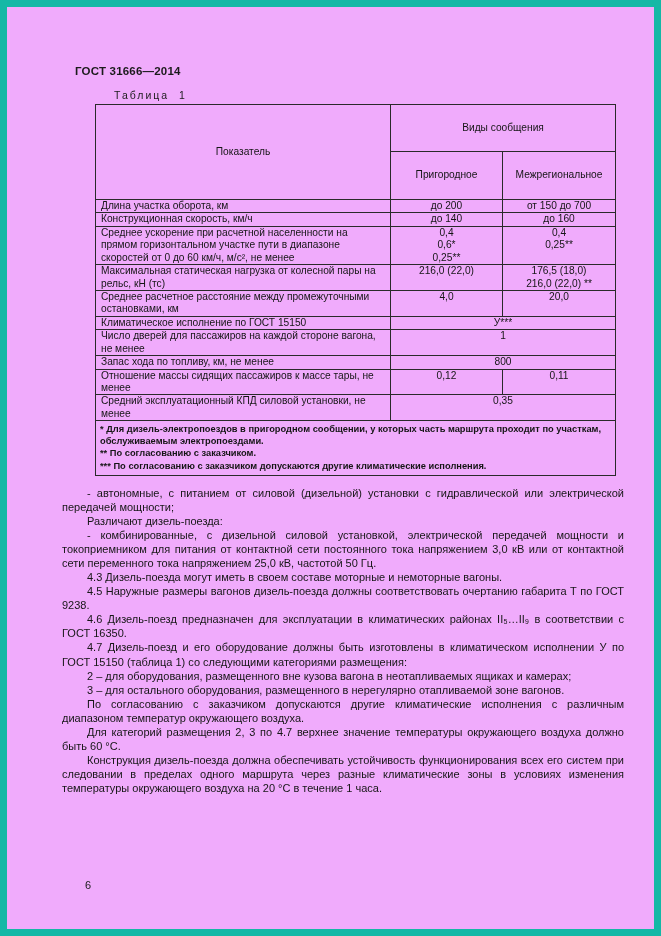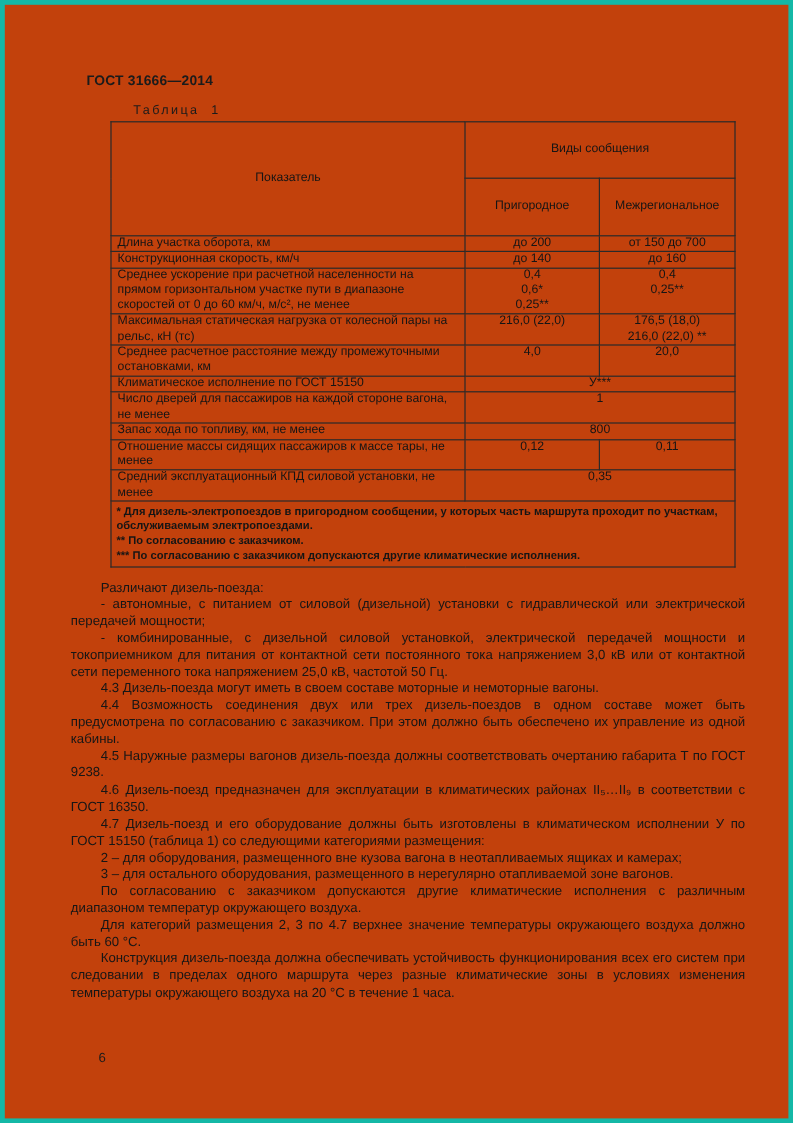--- a/index.html
+++ b/index.html
@@ -2,25 +2,25 @@
 <html lang="ru"><head>
 <meta charset="utf-8">
 <style>
   * { margin: 0; padding: 0; box-sizing: border-box; }
   html, body { background: #ffffff; }
   .page {
     position: relative;
     width: 661px;
     height: 936px;
     margin: 0 auto;
-    background: #c2410c;
+    background: #f0abfc;
     font-family: "Liberation Sans", "DejaVu Sans", sans-serif;
     color: #1b1b1b;
     overflow: hidden;
-    border: 4px solid #14b8a6;
+    border: 7px solid #14b8a6;
   }
   .doc-header {
     position: absolute;
     top: 58px;
     left: 68px;
     font-size: 11.5px;
     font-weight: bold;
     letter-spacing: 0.2px;
   }
   .content {
@@ -172,25 +172,24 @@
           <td colspan="3">
             <div>* Для дизель-электропоездов в пригородном сообщении, у которых часть маршрута проходит по участкам, обслуживаемым электропоездами.</div>
             <div>** По согласованию с заказчиком.</div>
             <div>*** По согласованию с заказчиком допускаются другие климатические исполнения.</div>
           </td>
         </tr>
       </tbody>
     </table>
 
     <div class="body-text">
+      <p>- автономные, с питанием от силовой (дизельной) установки с гидравлической или электрической передачей мощности;</p>
       <p>Различают дизель-поезда:</p>
-      <p>- автономные, с питанием от силовой (дизельной) установки с гидравлической или электрической передачей мощности;</p>
       <p>- комбинированные, с дизельной силовой установкой, электрической передачей мощности и токоприемником для питания от контактной сети постоянного тока напряжением 3,0 кВ или от контактной сети переменного тока напряжением 25,0 кВ, частотой 50 Гц.</p>
       <p>4.3 Дизель-поезда могут иметь в своем составе моторные и немоторные вагоны.</p>
-      <p>4.4 Возможность соединения двух или трех дизель-поездов в одном составе может быть предусмотрена по согласованию с заказчиком. При этом должно быть обеспечено их управление из одной кабины.</p>
       <p>4.5 Наружные размеры вагонов дизель-поезда должны соответствовать очертанию габарита Т по ГОСТ 9238.</p>
       <p>4.6 Дизель-поезд предназначен для эксплуатации в климатических районах II₅…II₉ в соответствии с ГОСТ 16350.</p>
       <p>4.7 Дизель-поезд и его оборудование должны быть изготовлены в климатическом исполнении У по ГОСТ 15150 (таблица 1) со следующими категориями размещения:</p>
       <p>2 – для оборудования, размещенного вне кузова вагона в неотапливаемых ящиках и камерах;</p>
       <p>3 – для остального оборудования, размещенного в нерегулярно отапливаемой зоне вагонов.</p>
       <p>По согласованию с заказчиком допускаются другие климатические исполнения с различным диапазоном температур окружающего воздуха.</p>
       <p>Для категорий размещения 2, 3 по 4.7 верхнее значение температуры окружающего воздуха должно быть 60 °С.</p>
       <p>Конструкция дизель-поезда должна обеспечивать устойчивость функционирования всех его систем при следовании в пределах одного маршрута через разные климатические зоны в условиях изменения температуры окружающего воздуха на 20 °С в течение 1 часа.</p>
     </div>
 

